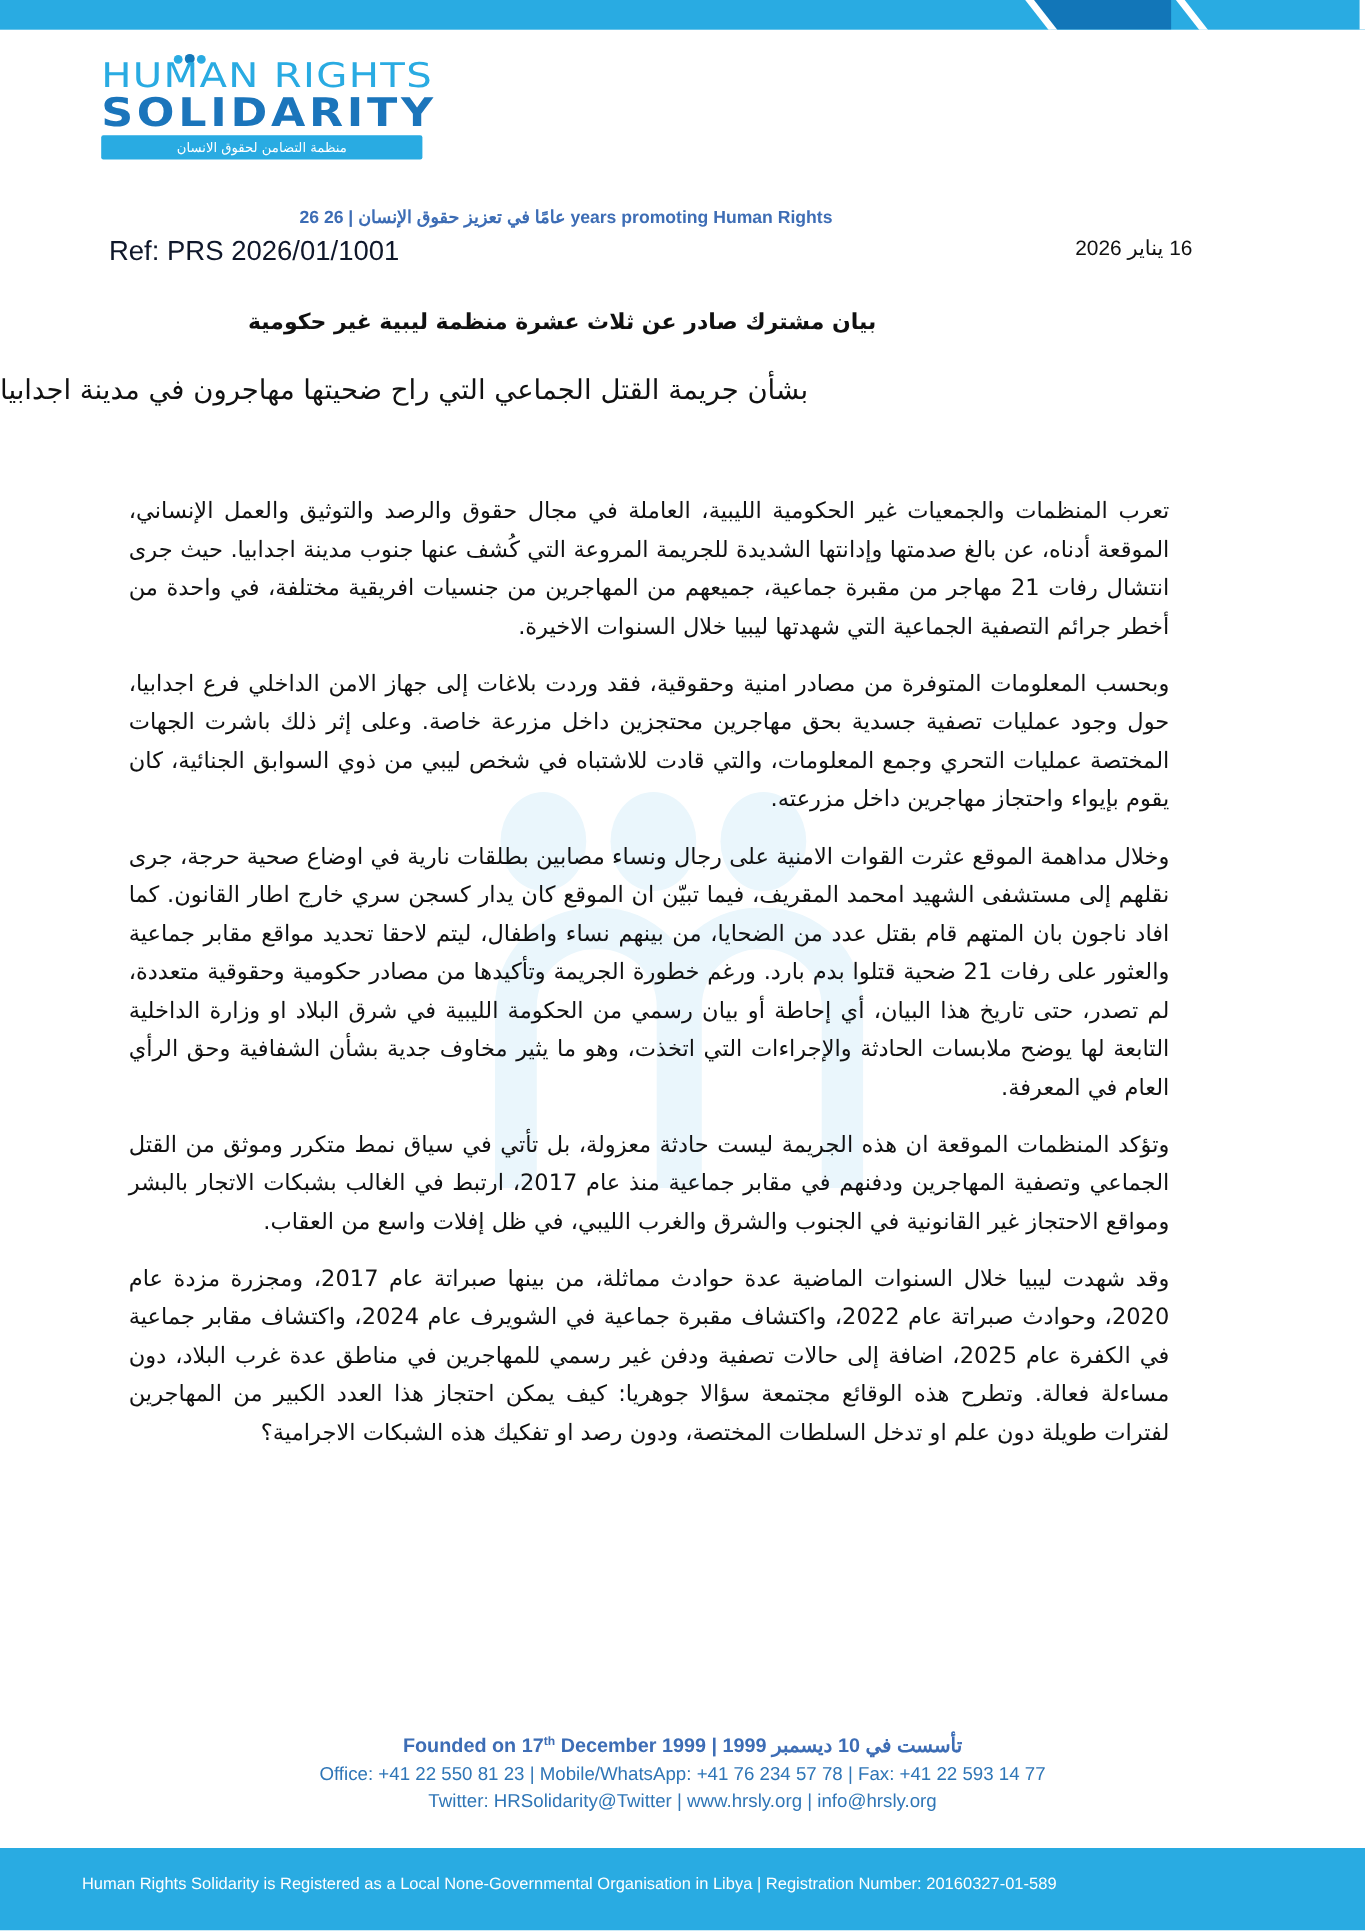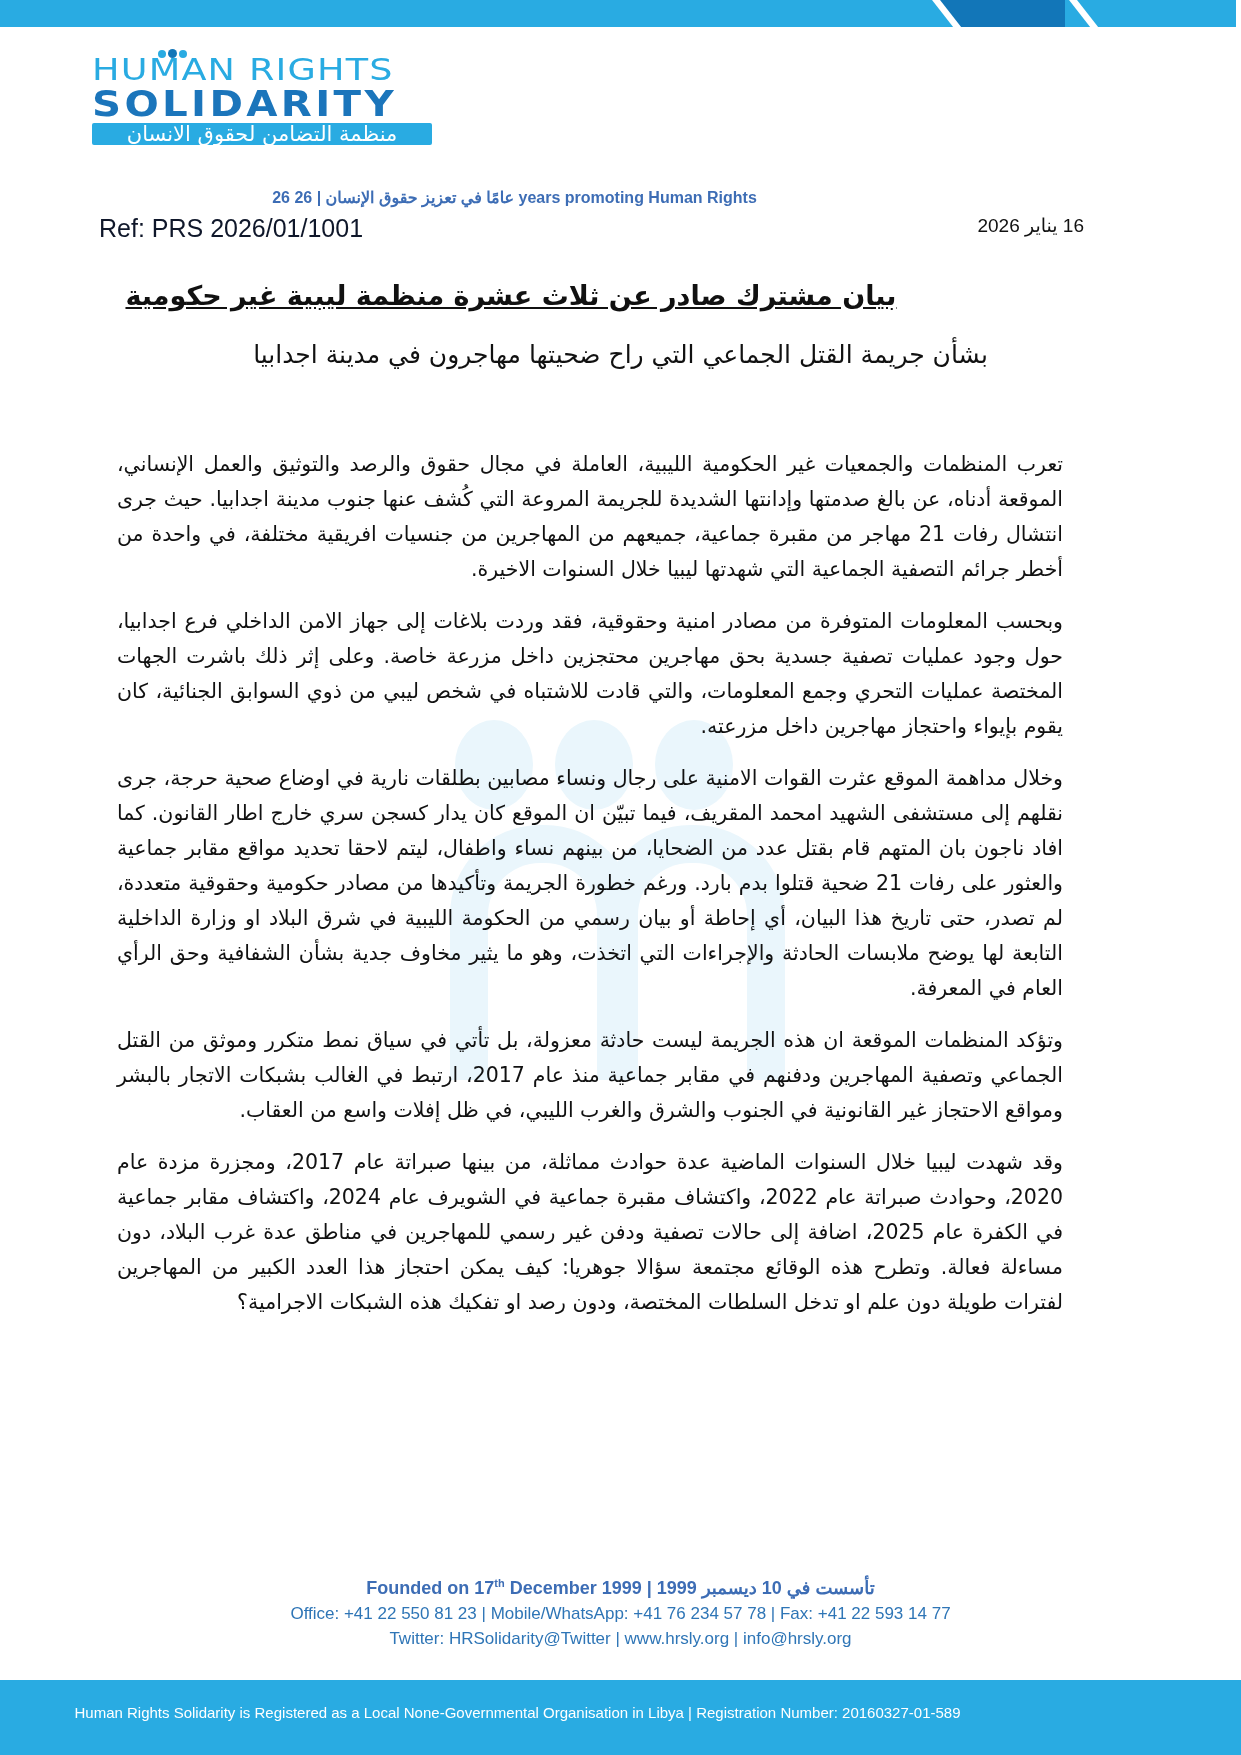--- a/index.html
+++ b/index.html
@@ -12,29 +12,29 @@
   .top-bar .cut.c1 { left: 932px; transform: skewX(38deg); }
   .top-bar .cut.c2 { left: 1069px; transform: skewX(38deg); }
   .top-bar .right-gap { position: absolute; top: 0; left: 1236px; width: 5px; height: 27px; background: #fff; }
 
   .logo { position: absolute; left: 92px; top: 42px; width: 340px; height: 104px; }
   .logo .line1 { position: absolute; left: 0; top: 12px; font-family: "DejaVu Sans", sans-serif; font-size: 31px; letter-spacing: 1px; color: #29abe2; font-weight: 400; line-height: 1; transform: scaleX(1.18); transform-origin: left; }
   .logo .dots { position: absolute; left: 66px; top: 1px; }
   .logo .dots span { display: inline-block; width: 8px; height: 8px; border-radius: 50%; background: #29abe2; margin-right: 2px; }
   .logo .dots span.mid { background: #1276b8; width: 9px; height: 9px; }
   .logo .line2 { position: absolute; left: 0; top: 44px; font-family: "DejaVu Sans", sans-serif; font-size: 36px; color: #1b75bb; font-weight: 700; letter-spacing: 3px; line-height: 1; transform: scaleX(1.12); transform-origin: left; }
-  .logo .banner { position: absolute; left: 0; top: 81px; width: 340px; height: 22px; background: #29abe2; border-radius: 2px; color: #fff; font-size: 21px; text-align: center; line-height: 22px; direction: rtl; }
+  .logo .banner { position: absolute; left: 0; top: 81px; width: 292px; height: 22px; background: #29abe2; border-radius: 2px; color: #fff; font-size: 12px; text-align: center; line-height: 22px; direction: rtl; }
 
   .tagline { position: absolute; left: 0; top: 188px; width: 1029px; text-align: center; color: #3d6db5; font-family: "Liberation Sans", sans-serif; font-weight: 700; font-size: 16px; }
 
   .ref { position: absolute; left: 99px; top: 214px; font-family: "Liberation Sans", sans-serif; font-size: 25px; color: #0f172a; }
   .date { position: absolute; right: 157px; top: 214px; font-family: "Liberation Sans", sans-serif; font-size: 19px; color: #111; direction: rtl; }
 
-  .title { position: absolute; left: 0; top: 280px; width: 1022px; text-align: center; direction: rtl; font-family: "DejaVu Sans", sans-serif; font-weight: 700; font-size: 27px; color: #111; text-decoration: underline; }
-  .subtitle { position: absolute; left: 0; top: 340px; width: 1241px; text-align: center; direction: rtl; font-family: "DejaVu Sans", sans-serif; font-size: 25px; color: #111; }
+  .title { position: absolute; left: 0; top: 280px; width: 1022px; text-align: center; direction: rtl; font-family: "DejaVu Sans", sans-serif; font-weight: 700; font-size: 20px; color: #111; }
+  .subtitle { position: absolute; left: 0; top: 340px; width: 1241px; text-align: left; direction: rtl; font-family: "DejaVu Sans", sans-serif; font-size: 25px; color: #111; }
 
   .watermark { position: absolute; left: 455px; top: 720px; width: 330px; height: 360px; pointer-events: none; }
   .watermark .wdot { position: absolute; top: 0; width: 78px; height: 90px; border-radius: 50%; background: #eaf6fc; }
   .watermark .arch { position: absolute; top: 105px; height: 255px; border: 38px solid #eaf6fc; border-bottom: none; border-radius: 90px 90px 0 0; box-sizing: border-box; }
 
   .body-text { position: absolute; left: 117px; top: 436px; width: 946px; direction: rtl; text-align: justify; font-family: "DejaVu Sans", sans-serif; font-size: 20.5px; line-height: 35px; color: #111; }
   .body-text p { margin: 11px 0 17px 0; }
 
   .footer-info { position: absolute; left: 0; top: 1570px; width: 1241px; text-align: center; font-family: "Liberation Sans", sans-serif; color: #2e75b6; }
   .footer-info .founded { font-weight: 700; font-size: 18px; color: #3d6db5; line-height: 26px; }

